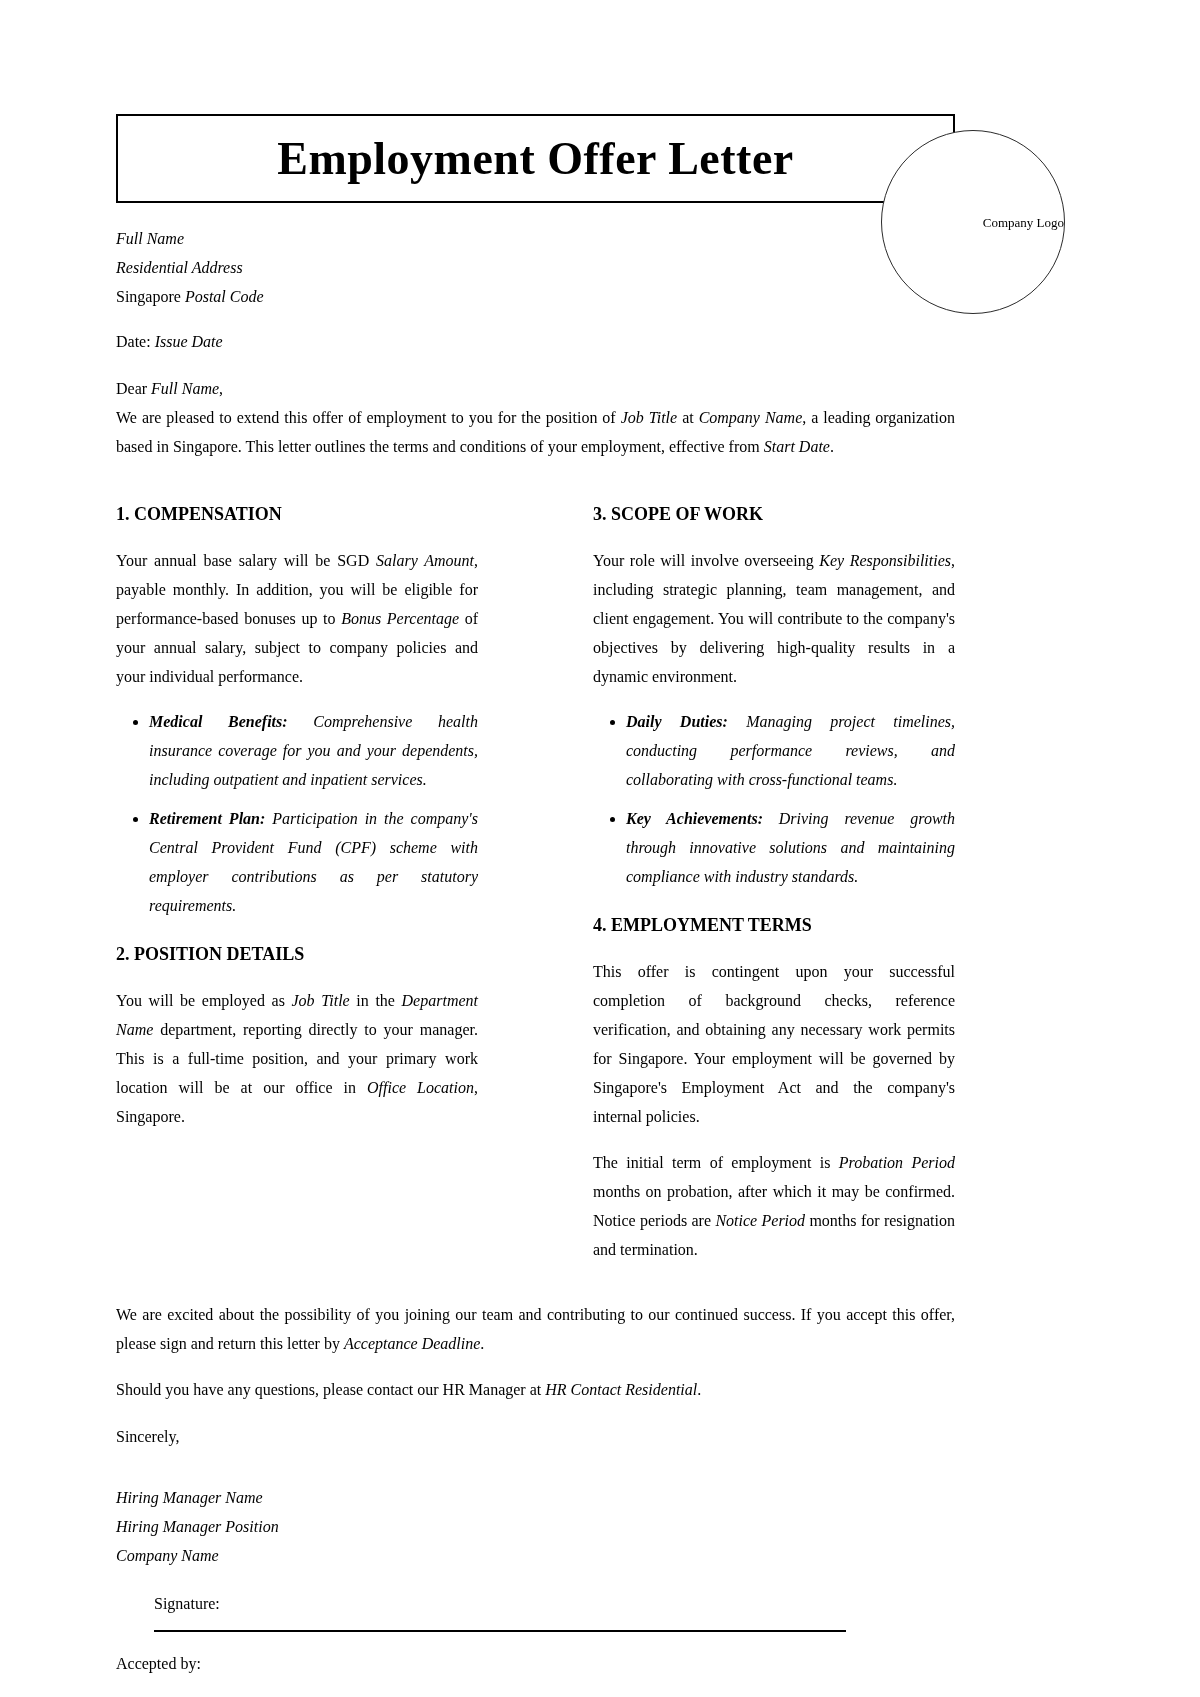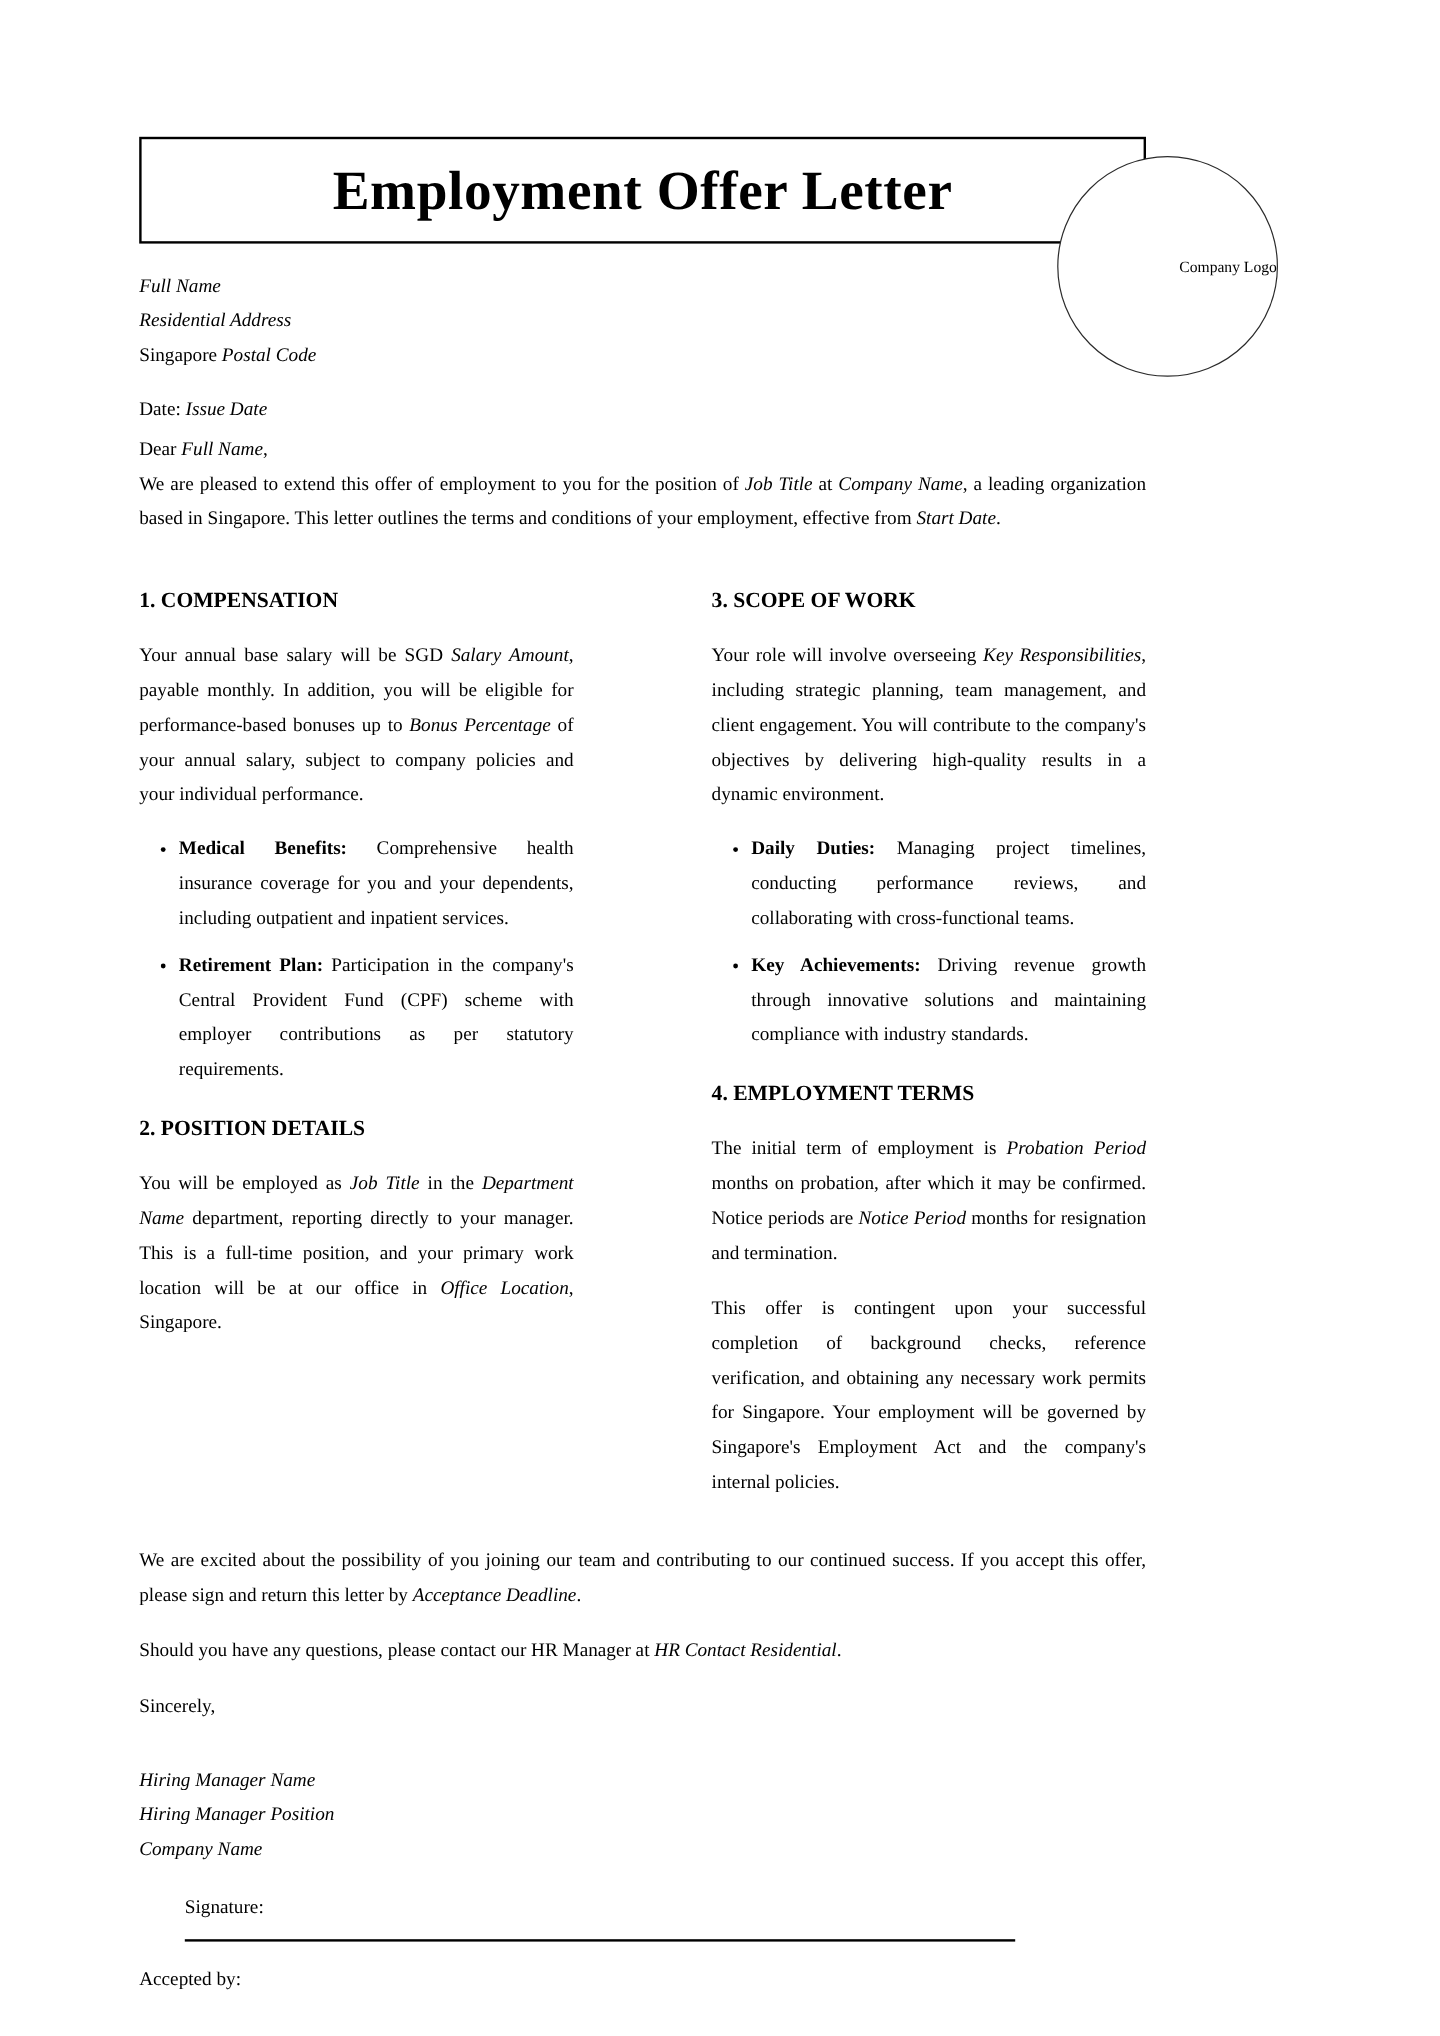--- a/index.html
+++ b/index.html
@@ -40,35 +40,35 @@
     border-radius: 50%;
     background: #ffffff;
     display: flex;
     align-items: center;
     justify-content: flex-end;
     z-index: 2;
   }
   .logo-label { font-size: 13px; }
   .recipient-block { margin-top: 21px; }
   .date-line { margin-top: 16px; }
-  .salutation { margin-top: 4px; }
+  .salutation { margin-top: 18px; }
   .intro { margin-top: 18px; text-align: justify; }
   .columns { display: flex; gap: 115px; margin-top: 39px; }
   .col { flex: 1 1 0; min-width: 0; }
   .col section + section { margin-top: 20px; }
   .section-heading {
     font-size: 18px;
     font-weight: bold;
     margin: 0 0 17px 0;
     line-height: 29px;
   }
   .para { margin: 0; text-align: justify; }
   .para + .para { margin-top: 17px; }
   .bullets { margin: 16px 0 0 0; padding-left: 33px; list-style: disc outside; }
-  .bullets li { text-align: justify; }
+  .bullets li { text-align: justify; font-style: italic; }
   .bullets li + li { margin-top: 10px; }
   .closing-p1 { margin-top: 36px; text-align: justify; }
   .closing-p2 { margin-top: 17px; }
   .sign-off { margin-top: 18px; }
   .signature-block { margin-top: 32px; font-style: italic; }
   .signature-row { margin-top: 19px; display: flex; align-items: baseline; flex-direction: column; }
   .sig-line {
     display: inline-block;
     width: 692px;
     margin-left: 38px;
@@ -126,22 +126,22 @@
       <section>
         <h2 class="section-heading">3. SCOPE OF WORK</h2>
         <p class="para"><span>Your role will involve overseeing </span><i>Key Responsibilities</i><span>, including strategic planning, team management, and client engagement. You will contribute to the company's objectives by delivering high-quality results in a dynamic environment.</span></p>
         <ul class="bullets">
           <li><b>Daily Duties:</b><span> Managing project timelines, conducting performance reviews, and collaborating with cross-functional teams.</span></li>
           <li><b>Key Achievements:</b><span> Driving revenue growth through innovative solutions and maintaining compliance with industry standards.</span></li>
         </ul>
       </section>
       <section>
         <h2 class="section-heading">4. EMPLOYMENT TERMS</h2>
+        <p class="para"><span>This offer is contingent upon your successful completion of background checks, reference verification, and obtaining any necessary work permits for Singapore. Your employment will be governed by Singapore's Employment Act and the company's internal policies.</span></p>
         <p class="para"><span>The initial term of employment is </span><i>Probation Period</i><span> months on probation, after which it may be confirmed. Notice periods are </span><i>Notice Period</i><span> months for resignation and termination.</span></p>
-        <p class="para"><span>This offer is contingent upon your successful completion of background checks, reference verification, and obtaining any necessary work permits for Singapore. Your employment will be governed by Singapore's Employment Act and the company's internal policies.</span></p>
       </section>
     </div>
 
   </div>
 
   <p class="closing-p1 para"><span>We are excited about the possibility of you joining our team and contributing to our continued success. If you accept this offer, please sign and return this letter by </span><i>Acceptance Deadline</i><span>.</span></p>
 
   <div class="closing-p2"><span>Should you have any questions, please contact our HR Manager at </span><i>HR Contact Residential</i><span>.</span></div>
 
   <div class="sign-off">Sincerely,</div>

